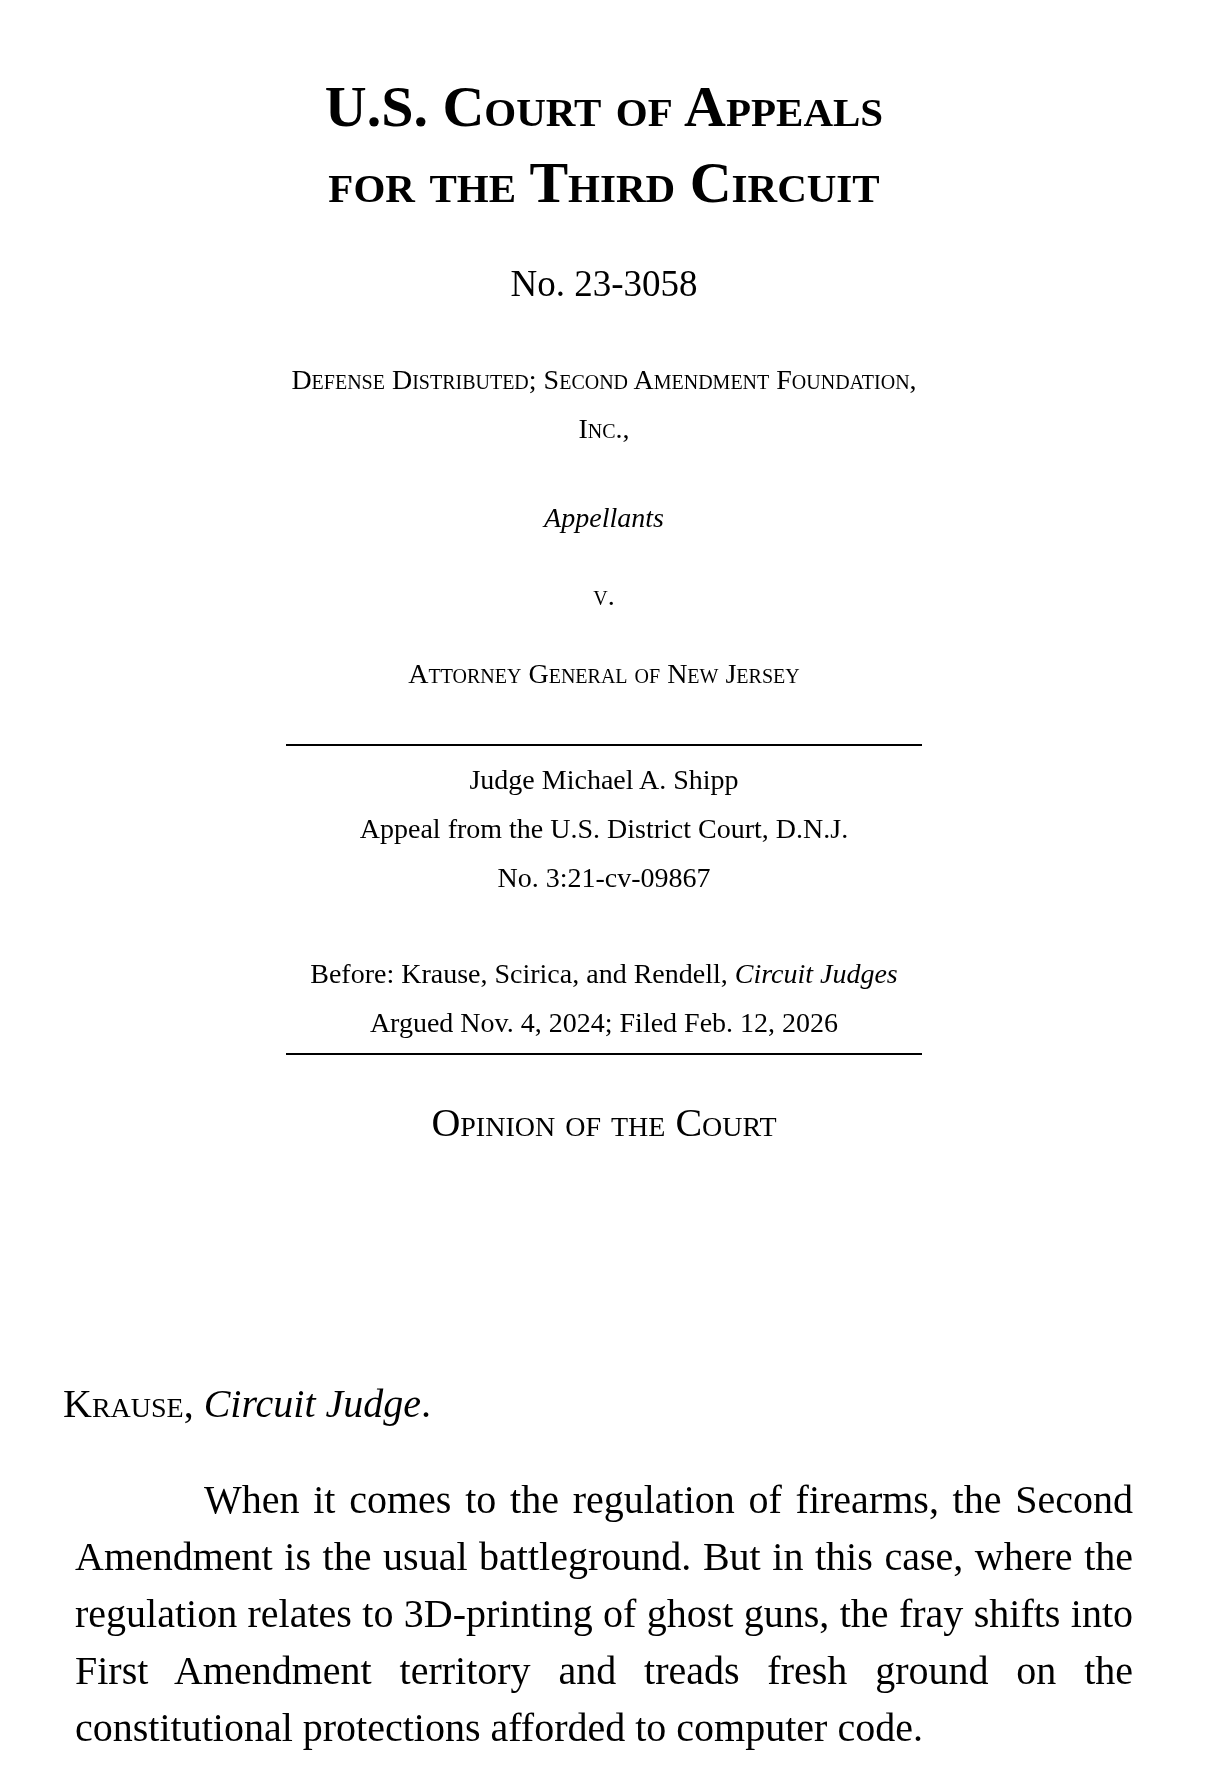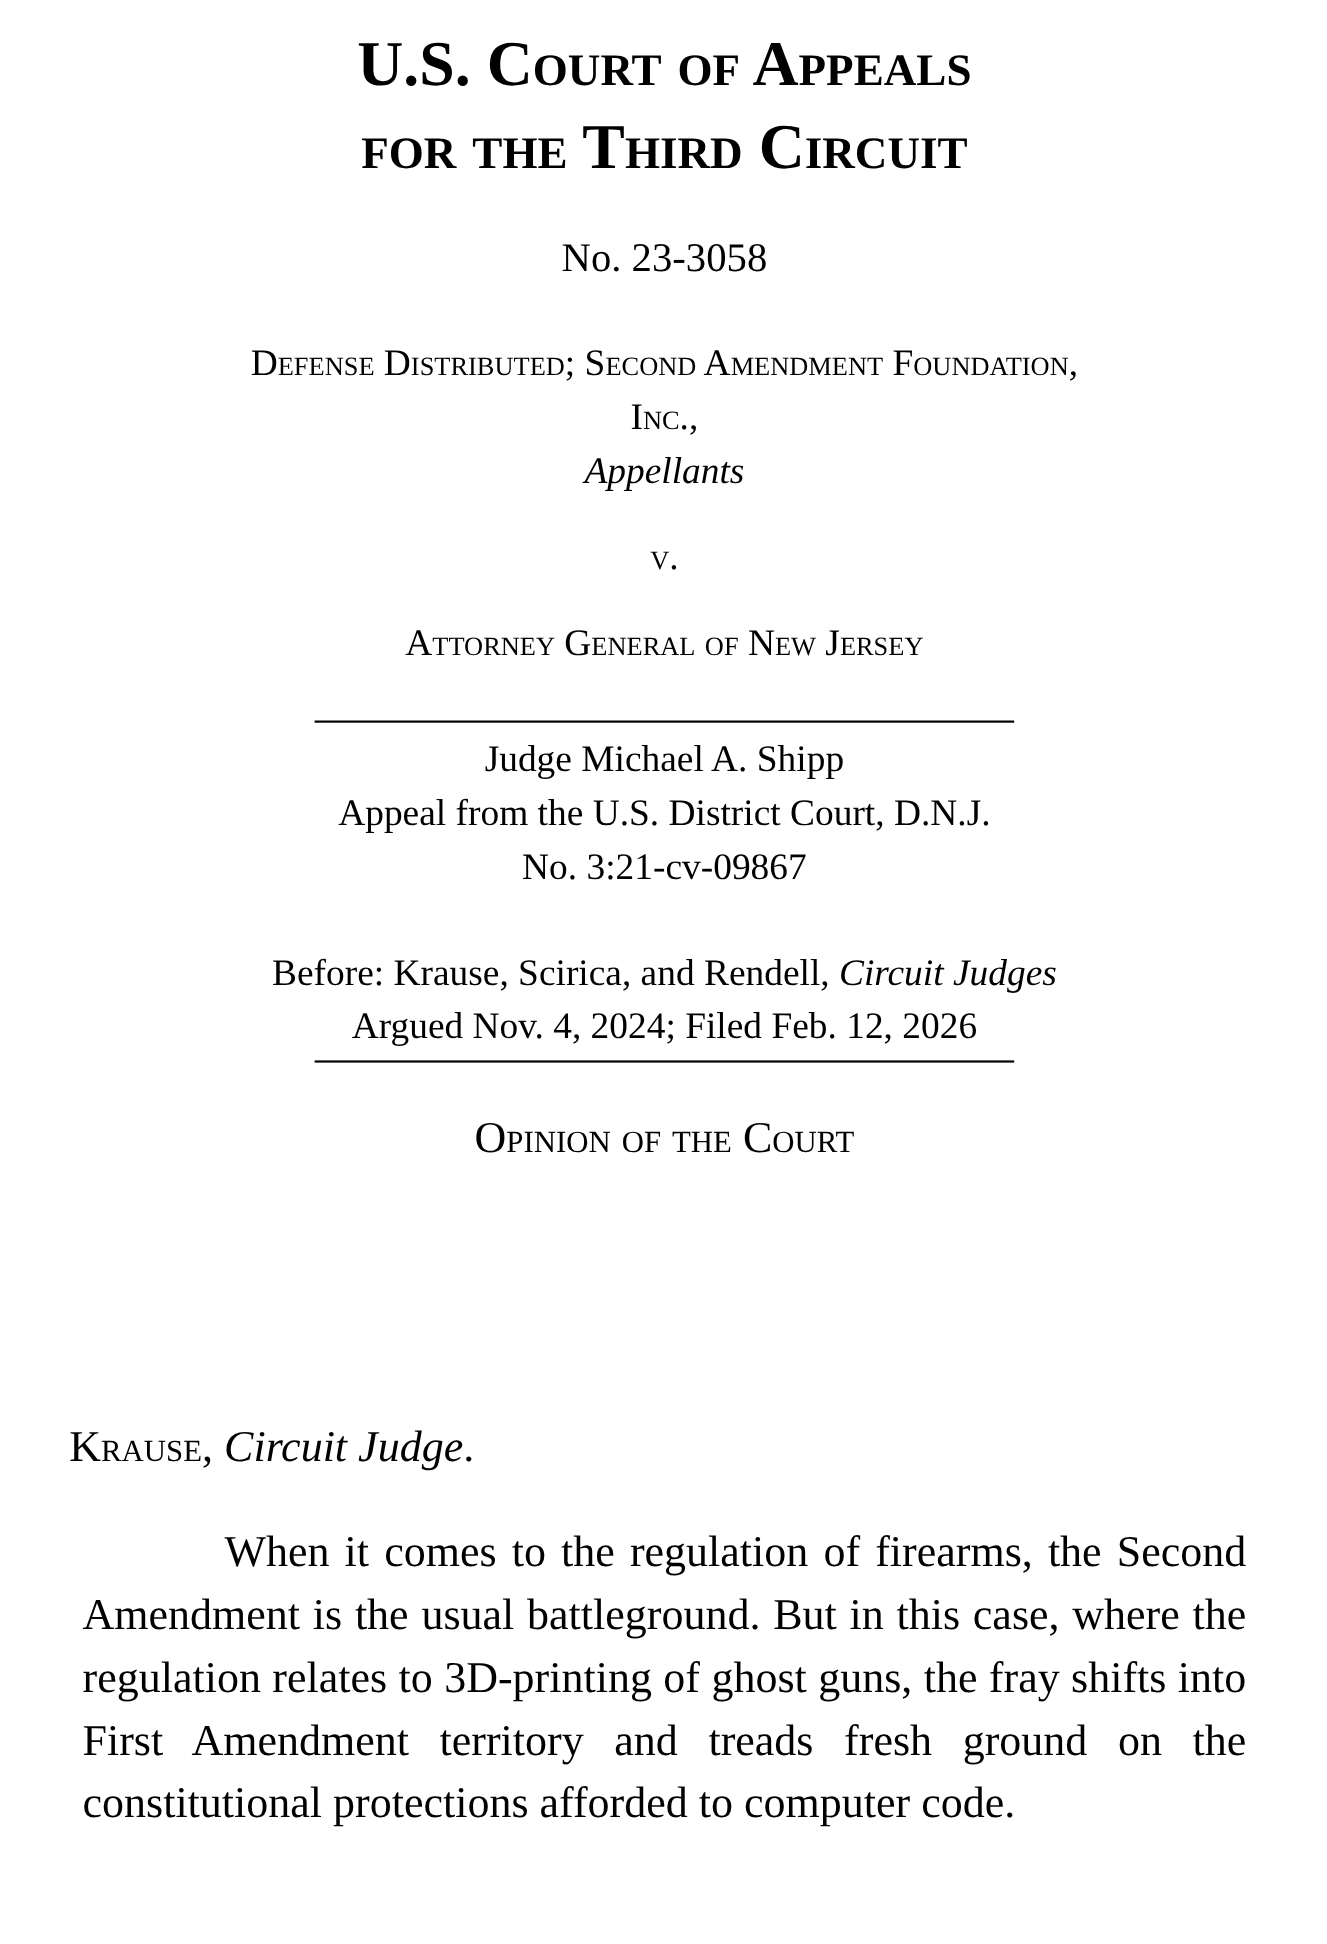--- a/index.html
+++ b/index.html
@@ -10,40 +10,40 @@
   body {
     width: 1206px;
     height: 1767px;
     color: #000000;
     font-family: "Liberation Serif", "DejaVu Serif", serif;
   }
   .page {
     box-sizing: border-box;
     width: 1206px;
     height: 1767px;
-    padding: 20px 61px 0 63px;
+    padding: 69px 61px 0 63px;
     overflow: hidden;
     background: #ffffff;
   }
   .center { text-align: center; }
   .sc { font-variant: small-caps; }
-  .it { font-style: italic; }
+  .it { font-style: italic; margin-top: 40px; }
 
   .court-title {
     font-weight: bold;
     font-size: 58px;
     line-height: 76px;
   }
   .docket {
     font-size: 37px;
     line-height: 49px;
     margin-top: 38px;
   }
   .caption-text {
-    font-size: 34px;
+    font-size: 28px;
     line-height: 49px;
   }
   .parties   { margin-top: 47px; }
   .versus    { margin-top: 29px; }
   .appellee  { margin-top: 29px; }
 
   .rule {
     width: 636px;
     height: 0;
     border-top: 2px solid #000000;

